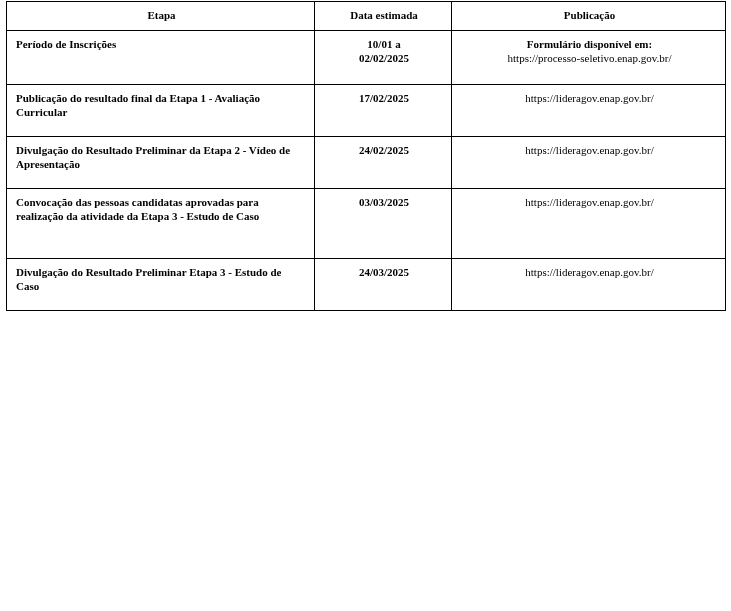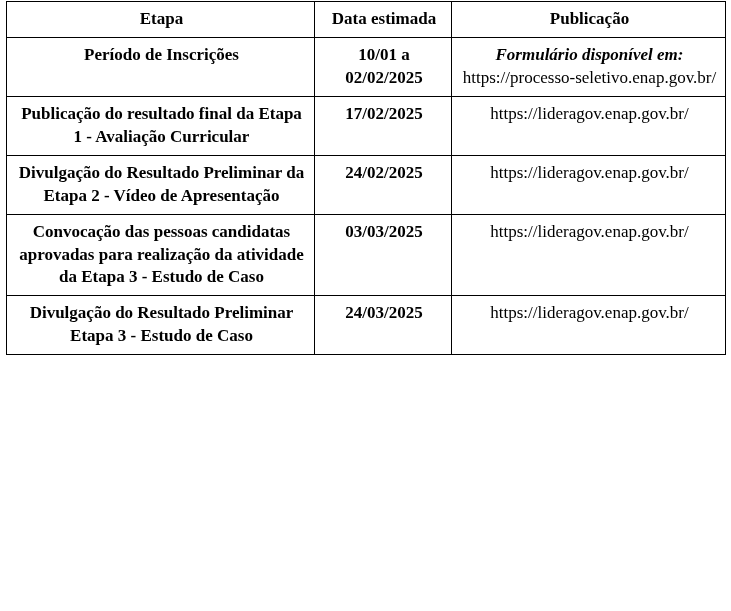--- a/index.html
+++ b/index.html
@@ -24,50 +24,49 @@
   table.schedule {
     border-collapse: collapse;
     width: 719px;
     table-layout: fixed;
     margin-top: 1px;
   }
   table.schedule td, table.schedule th {
     border: 1px solid #000000;
     vertical-align: top;
     padding: 6px 7px 7px 9px;
-    font-size: 17px;
+    font-size: 11px;
     line-height: 1.32;
   }
   col.c-etapa { width: 308px; }
   col.c-data  { width: 137px; }
   col.c-obs   { width: 274px; }
 
   th.head {
     text-align: center;
     font-weight: bold;
     font-size: 13px;
     padding-top: 7px;
     padding-bottom: 8px;
   }
   td.etapa {
-    text-align: center;
+    text-align: left;
     font-weight: bold;
   }
   td.data {
     text-align: center;
     font-weight: bold;
   }
   td.obs {
     text-align: center;
     font-weight: normal;
   }
   td.obs .strongline {
     font-weight: bold;
     display: block;
-    font-style: italic;
   }
   td.obs .urlline {
     display: block;
     font-weight: normal;
   }
   td.obs .boldonly {
     font-weight: bold;
     display: block;
   }
 </style>

